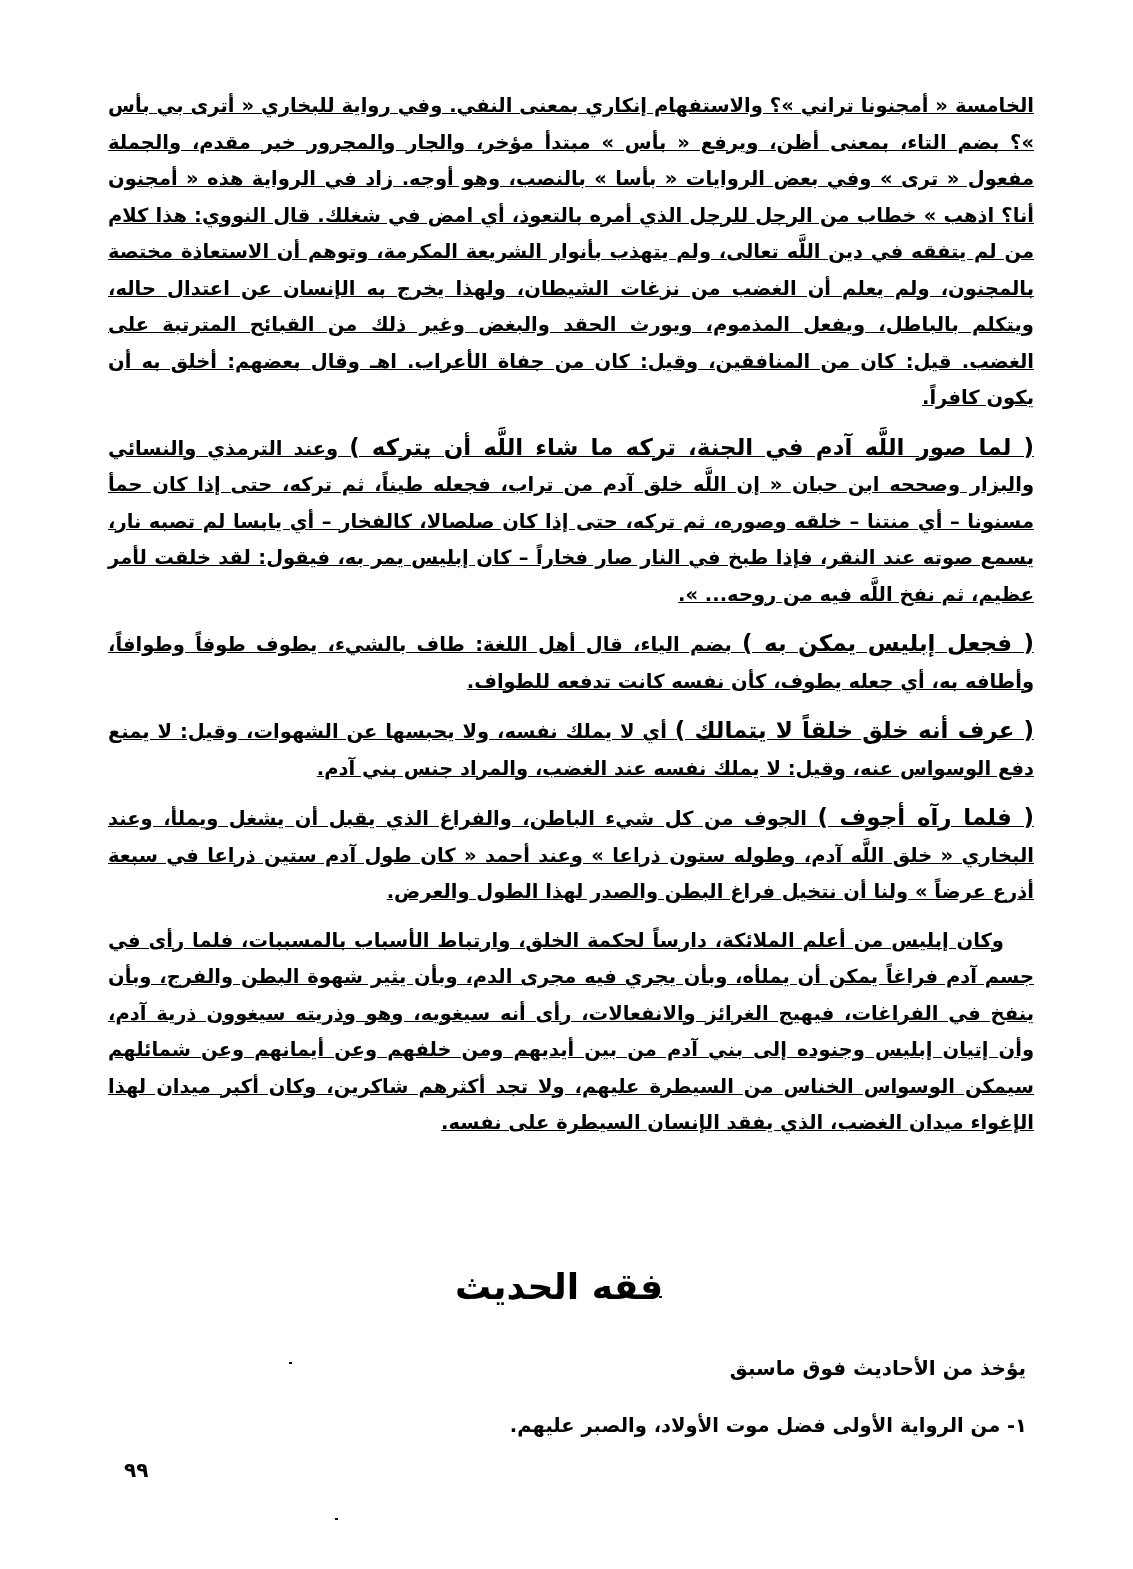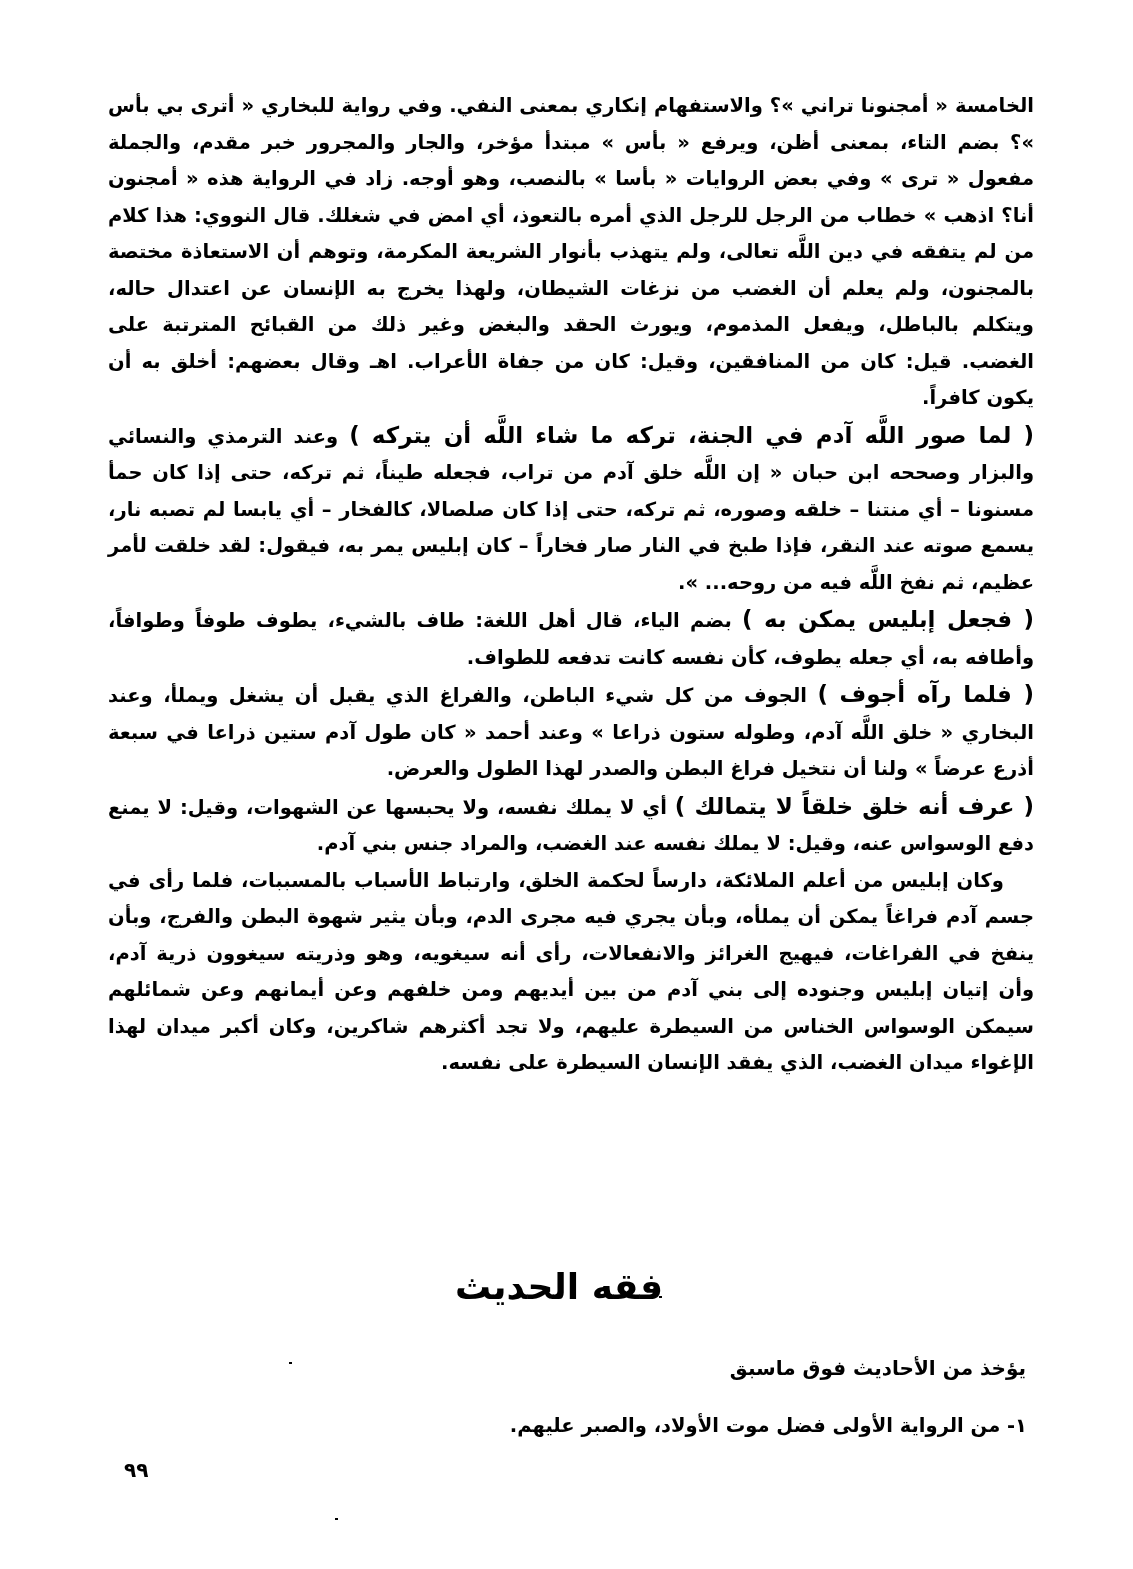--- a/index.html
+++ b/index.html
@@ -16,29 +16,30 @@
       font-family: "DejaVu Sans", sans-serif;
     }
     .page {
       position: absolute;
       left: 108px;
       top: 88px;
       width: 926px;
       direction: rtl;
       text-align: justify;
       text-align-last: right;
+      text-decoration: underline;
     }
     .para {
       margin: 0;
       font-size: 19.5px;
       line-height: 36.5px;
       font-weight: bold;
       letter-spacing: -0.2px;
     }
-    .para + .para { margin-top: 0; }
+    .para + .para { margin-top: 12px; }
     .indent { text-indent: 30px; }
     .quote-lead {
       font-size: 23px;
       font-weight: bold;
     }
     .section-title {
       position: absolute;
       left: 0;
       width: 1118px;
       top: 1262px;
@@ -92,24 +93,24 @@
   <p class="para">
     <span>الخامسة « أمجنونا تراني »؟ والاستفهام إنكاري بمعنى النفي. وفي رواية للبخاري « أترى بي بأس »؟ بضم التاء، بمعنى أظن، ويرفع « بأس » مبتدأ مؤخر، والجار والمجرور خبر مقدم، والجملة مفعول « ترى » وفي بعض الروايات « بأسا » بالنصب، وهو أوجه. زاد في الرواية هذه « أمجنون أنا؟ اذهب » خطاب من الرجل للرجل الذي أمره بالتعوذ، أي امض في شغلك. قال النووي: هذا كلام من لم يتفقه في دين اللَّه تعالى، ولم يتهذب بأنوار الشريعة المكرمة، وتوهم أن الاستعاذة مختصة بالمجنون، ولم يعلم أن الغضب من نزغات الشيطان، ولهذا يخرج به الإنسان عن اعتدال حاله، ويتكلم بالباطل، ويفعل المذموم، ويورث الحقد والبغض وغير ذلك من القبائح المترتبة على الغضب. قيل: كان من المنافقين، وقيل: كان من جفاة الأعراب. اهـ وقال بعضهم: أخلق به أن يكون كافراً.</span>
   </p>
   <p class="para">
     <span class="quote-lead">( لما صور اللَّه آدم في الجنة، تركه ما شاء اللَّه أن يتركه )</span><span> وعند الترمذي والنسائي والبزار وصححه ابن حبان « إن اللَّه خلق آدم من تراب، فجعله طيناً، ثم تركه، حتى إذا كان حمأ مسنونا – أي منتنا – خلقه وصوره، ثم تركه، حتى إذا كان صلصالا، كالفخار – أي يابسا لم تصبه نار، يسمع صوته عند النقر، فإذا طبخ في النار صار فخاراً – كان إبليس يمر به، فيقول: لقد خلقت لأمر عظيم، ثم نفخ اللَّه فيه من روحه... ».</span>
   </p>
   <p class="para">
     <span class="quote-lead">( فجعل إبليس يمكن به )</span><span> بضم الياء، قال أهل اللغة: طاف بالشيء، يطوف طوفاً وطوافاً، وأطافه به، أي جعله يطوف، كأن نفسه كانت تدفعه للطواف.</span>
   </p>
   <p class="para">
-    <span class="quote-lead">( فلما رآه أجوف )</span><span> الجوف من كل شيء الباطن، والفراغ الذي يقبل أن يشغل ويملأ، وعند البخاري « خلق اللَّه آدم، وطوله ستون ذراعا » وعند أحمد « كان طول آدم ستين ذراعا في سبعة أذرع عرضاً » ولنا أن نتخيل فراغ البطن والصدر لهذا الطول والعرض.</span>
+    <span class="quote-lead">( عرف أنه خلق خلقاً لا يتمالك )</span><span> أي لا يملك نفسه، ولا يحبسها عن الشهوات، وقيل: لا يمنع دفع الوسواس عنه، وقيل: لا يملك نفسه عند الغضب، والمراد جنس بني آدم.</span>
   </p>
   <p class="para">
-    <span class="quote-lead">( عرف أنه خلق خلقاً لا يتمالك )</span><span> أي لا يملك نفسه، ولا يحبسها عن الشهوات، وقيل: لا يمنع دفع الوسواس عنه، وقيل: لا يملك نفسه عند الغضب، والمراد جنس بني آدم.</span>
+    <span class="quote-lead">( فلما رآه أجوف )</span><span> الجوف من كل شيء الباطن، والفراغ الذي يقبل أن يشغل ويملأ، وعند البخاري « خلق اللَّه آدم، وطوله ستون ذراعا » وعند أحمد « كان طول آدم ستين ذراعا في سبعة أذرع عرضاً » ولنا أن نتخيل فراغ البطن والصدر لهذا الطول والعرض.</span>
   </p>
   <p class="para indent">
     <span>وكان إبليس من أعلم الملائكة، دارساً لحكمة الخلق، وارتباط الأسباب بالمسببات، فلما رأى في جسم آدم فراغاً يمكن أن يملأه، وبأن يجري فيه مجرى الدم، وبأن يثير شهوة البطن والفرج، وبأن ينفخ في الفراغات، فيهيج الغرائز والانفعالات، رأى أنه سيغويه، وهو وذريته سيغوون ذرية آدم، وأن إتيان إبليس وجنوده إلى بني آدم من بين أيديهم ومن خلفهم وعن أيمانهم وعن شمائلهم سيمكن الوسواس الخناس من السيطرة عليهم، ولا تجد أكثرهم شاكرين، وكان أكبر ميدان لهذا الإغواء ميدان الغضب، الذي يفقد الإنسان السيطرة على نفسه.</span>
   </p>
 </div>
 
 <h2 class="section-title">فقه الحديث</h2>
 
 <p class="sub-heading">يؤخذ من الأحاديث فوق ماسبق</p>
 

